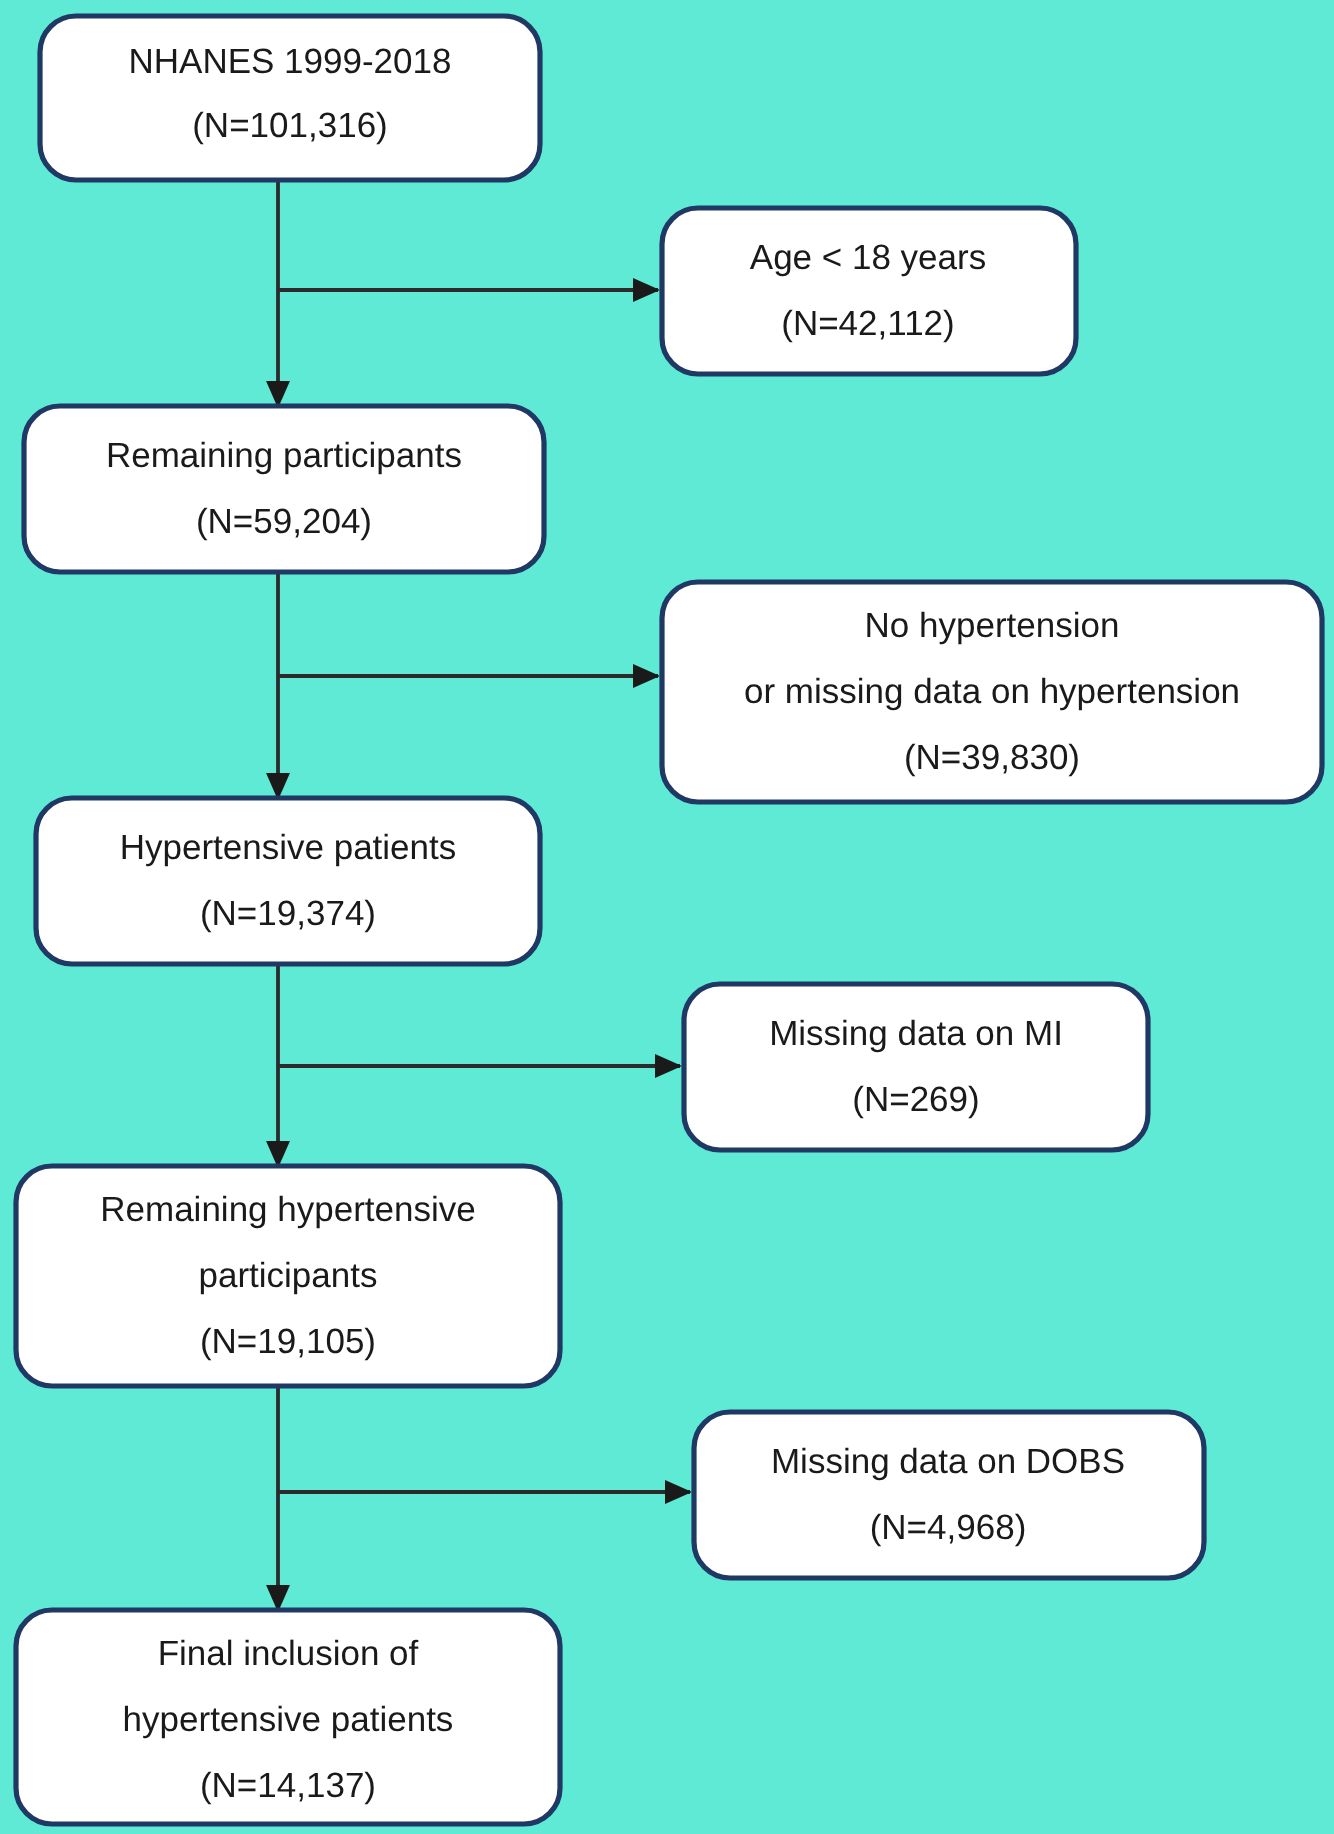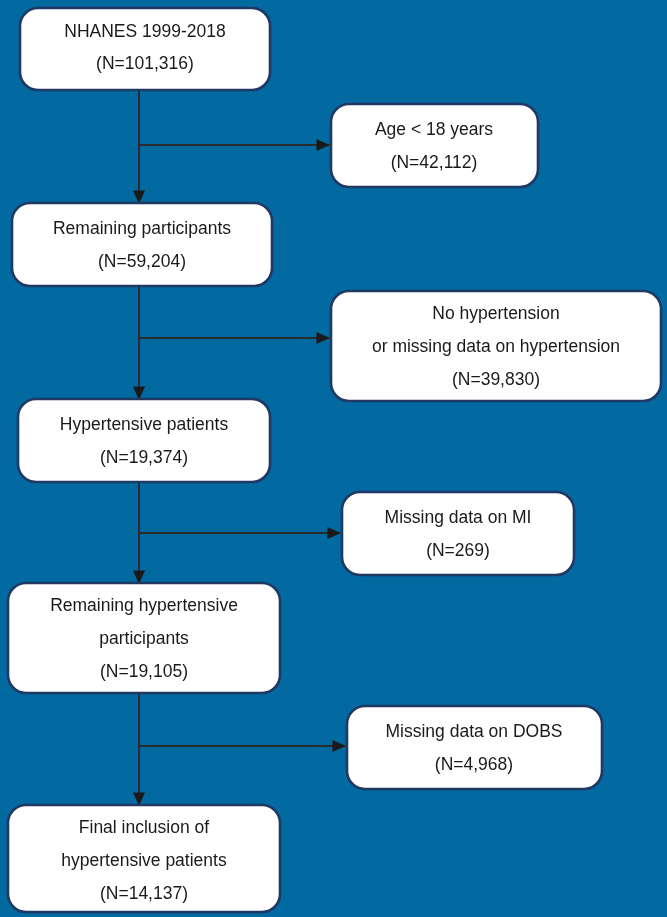--- a/index.html
+++ b/index.html
@@ -11,21 +11,21 @@
   body {
     width: 667px;
     height: 917px;
     overflow: hidden;
     font-family: "Liberation Sans", sans-serif;
   }
   #flow-root {
     position: relative;
     width: 667px;
     height: 917px;
-    background: #0369a1;
+    background: #5eead4;
   }
   svg.flow-canvas {
     position: absolute;
     top: 0;
     left: 0;
     width: 667px;
     height: 917px;
     display: block;
   }
   .node-box {

